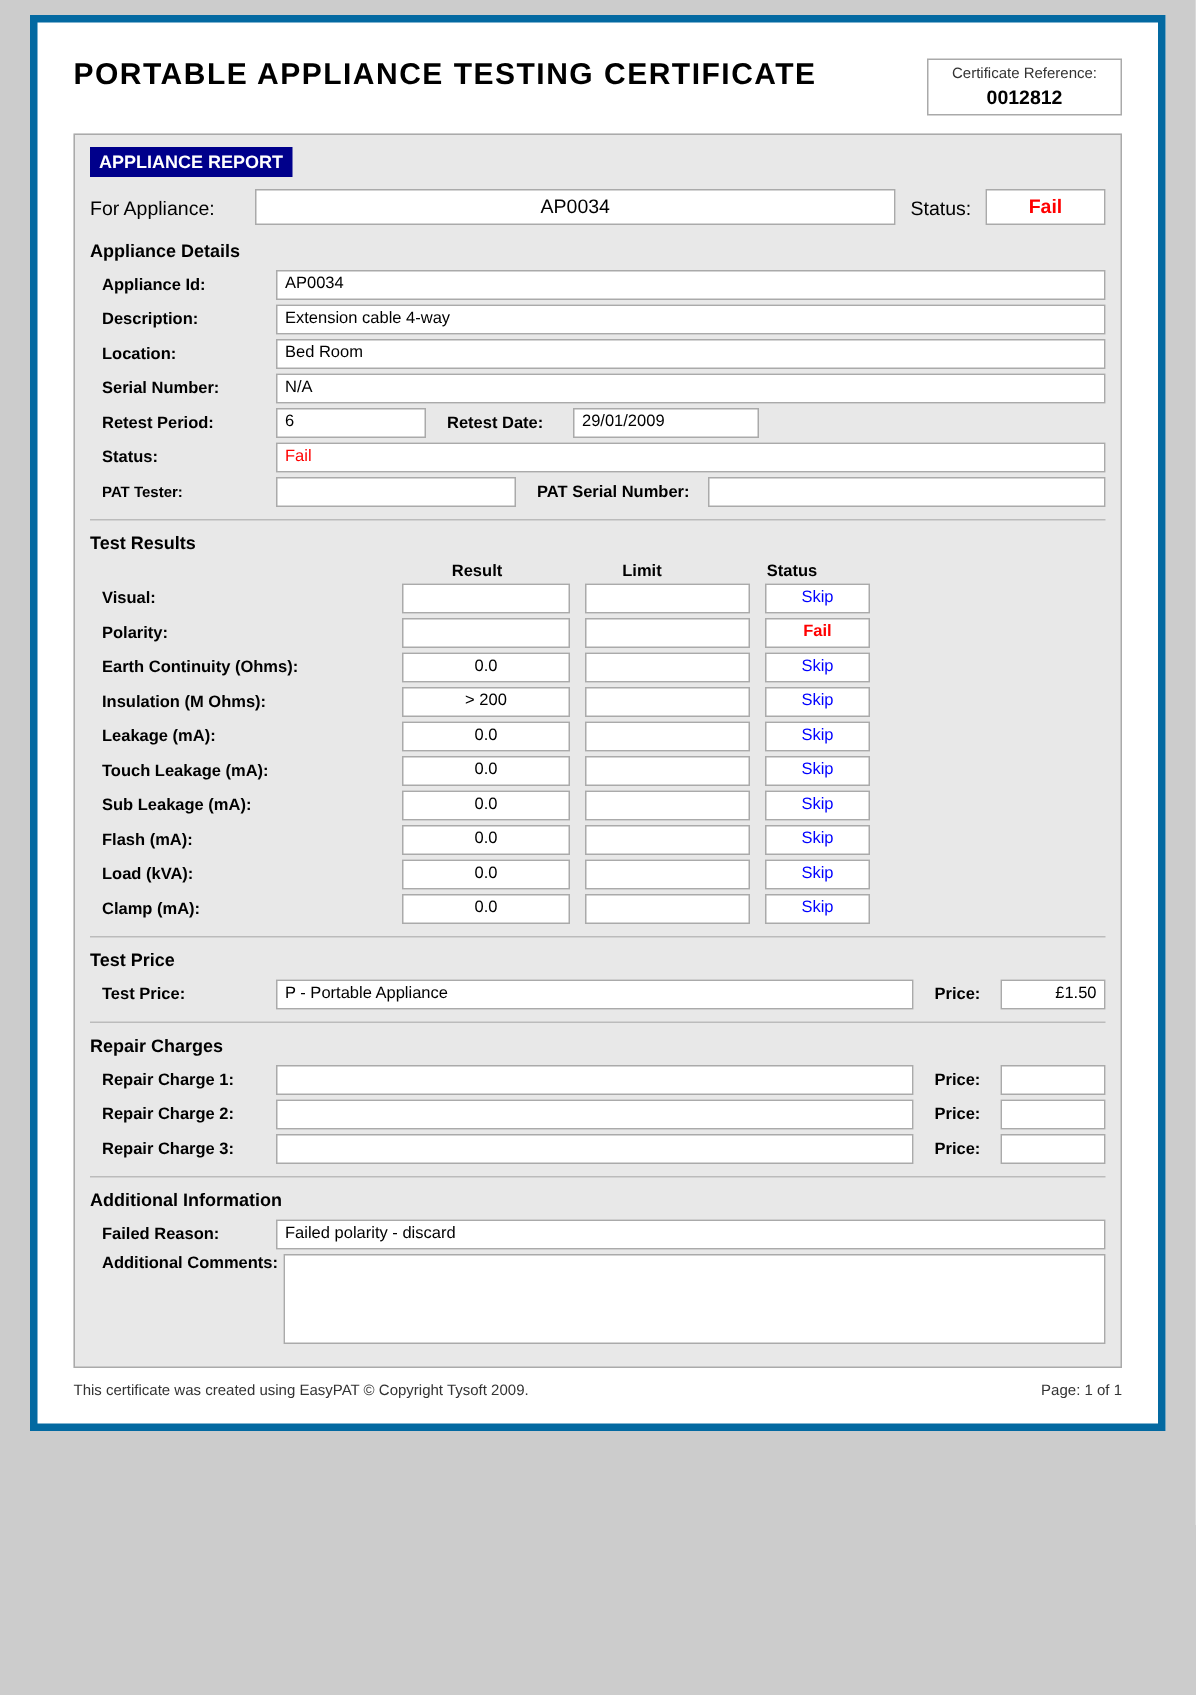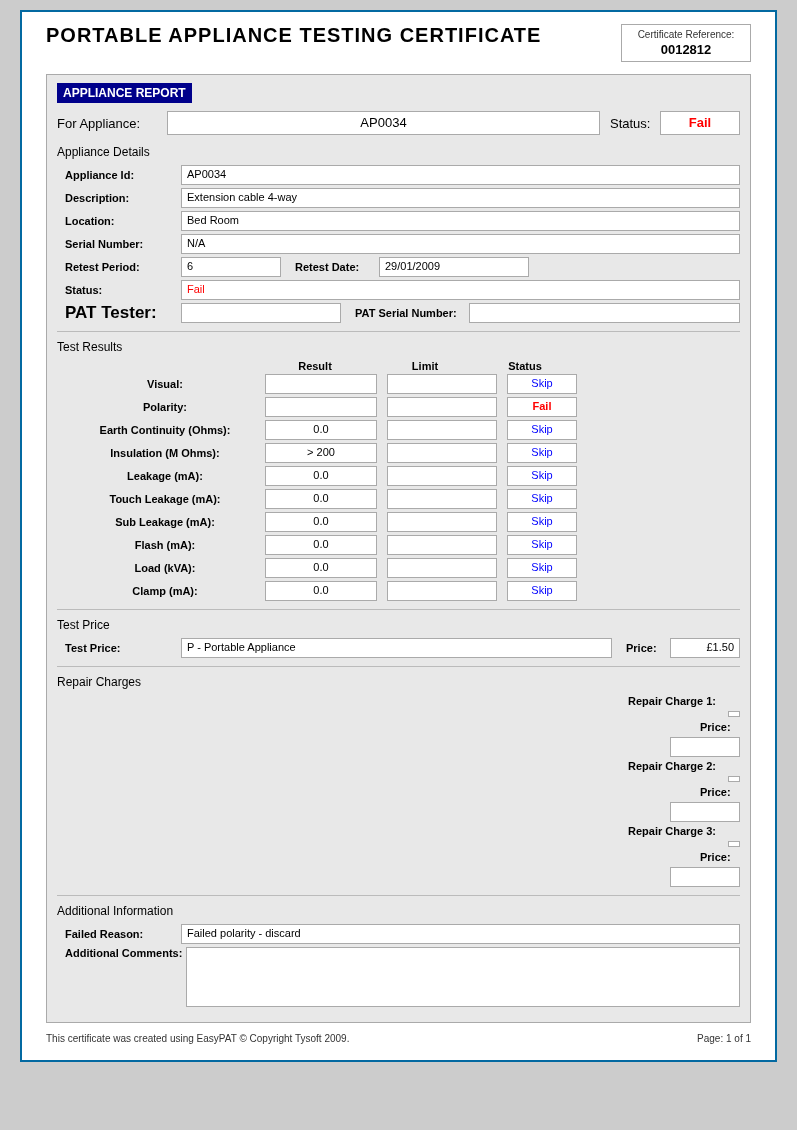--- a/index.html
+++ b/index.html
@@ -9,22 +9,22 @@
       background: #ccc;
       display: flex;
       justify-content: center;
       align-items: flex-start;
       min-height: 1130px;
       padding: 10px;
     }
     .page {
       width: 757px;
       background: white;
-      border: 2px solid #0369a1;
-      padding: 12px 24px 16px 24px;
+      border: 5px solid #0369a1;
+      padding: 24px 24px 16px 24px;
       position: relative;
     }
     .page-header {
       display: flex;
       justify-content: space-between;
       align-items: flex-start;
       margin-bottom: 12px;
     }
     .page-title {
       font-size: 20px;
@@ -91,21 +91,21 @@
       border: 1px solid #aaa;
       padding: 3px 6px;
       min-width: 80px;
       text-align: center;
       font-size: 13px;
       color: red;
       font-weight: bold;
       height: 24px;
     }
     .subsection-title {
-      font-weight: normal;
+      font-weight: bold;
       font-size: 12px;
       margin-bottom: 6px;
       margin-top: 0;
     }
     .field-row {
       display: flex;
       align-items: center;
       margin-bottom: 3px;
       gap: 4px;
     }
@@ -149,33 +149,33 @@
     .retest-date-label {
       font-weight: bold;
       font-size: 11px;
       margin-left: 10px;
       min-width: 80px;
     }
     .retest-date-input {
       background: white;
       border: 1px solid #aaa;
       padding: 2px 5px;
-      width: 150px;
+      width: 124px;
       font-size: 11px;
       height: 20px;
     }
     .pat-row {
       display: flex;
       align-items: center;
       margin-bottom: 3px;
       gap: 4px;
     }
     .pat-tester-label {
       font-weight: bold;
-      font-size: 17px;
+      font-size: 10px;
       min-width: 120px;
       padding-left: 8px;
     }
     .pat-tester-input {
       background: white;
       border: 1px solid #aaa;
       padding: 2px 5px;
       width: 160px;
       font-size: 11px;
       height: 20px;
@@ -229,21 +229,20 @@
     .test-result-row {
       display: flex;
       align-items: center;
       margin-bottom: 3px;
       padding-left: 8px;
     }
     .test-row-label {
       font-weight: bold;
       font-size: 11px;
       min-width: 200px;
-      text-align: center;
     }
     .test-row-result-input {
       background: white;
       border: 1px solid #aaa;
       padding: 2px 5px;
       width: 112px;
       font-size: 11px;
       height: 20px;
       text-align: center;
     }
@@ -299,24 +298,23 @@
       background: white;
       border: 1px solid #aaa;
       padding: 2px 5px;
       width: 70px;
       font-size: 11px;
       height: 20px;
       text-align: right;
     }
     .repair-row {
       display: flex;
-      align-items: flex-end;
+      align-items: center;
       margin-bottom: 3px;
       gap: 4px;
-      flex-direction: column;
     }
     .repair-label {
       font-weight: bold;
       font-size: 11px;
       min-width: 120px;
       padding-left: 8px;
     }
     .repair-desc-input {
       background: white;
       border: 1px solid #aaa;

